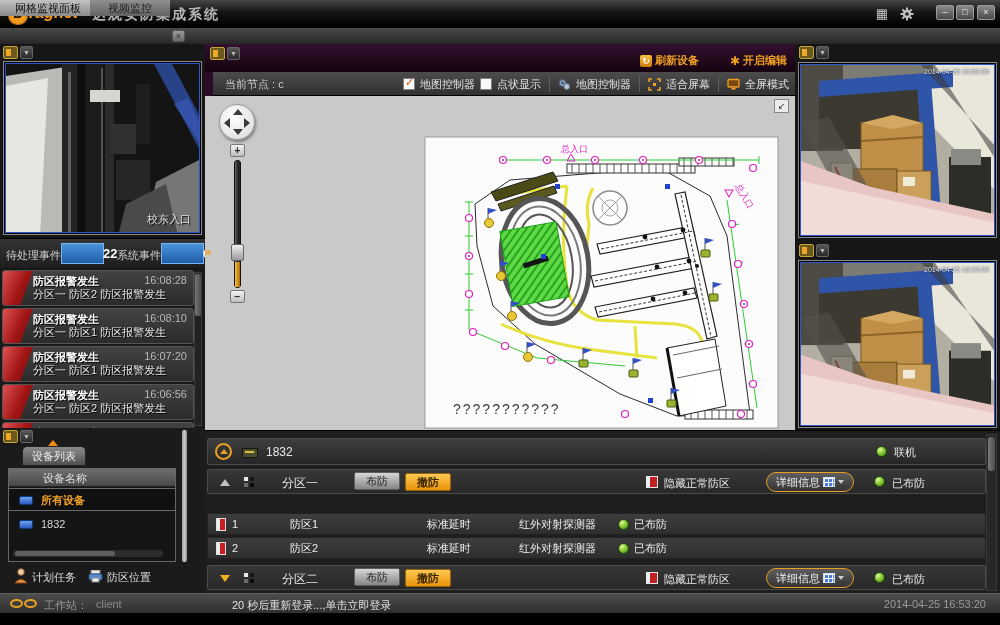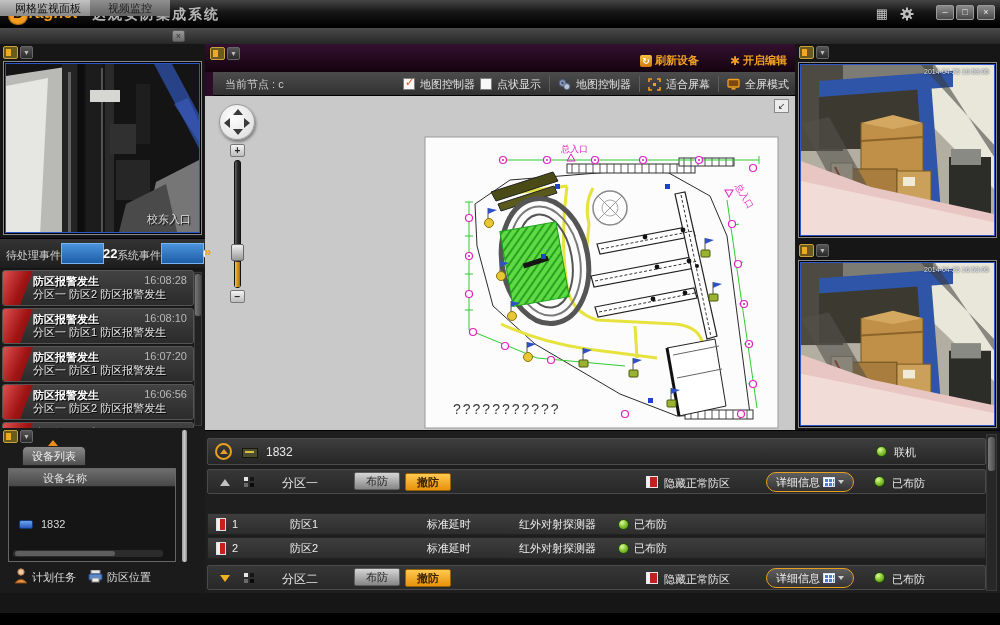--- a/index.html
+++ b/index.html
@@ -278,20 +278,24 @@
 
   <div class="abs devpanel">
     <div class="hdr-icons" style="position:absolute;left:3px;top:2px;">
       <span class="pico"></span>
       <span class="pdrop">▼</span>
     </div>
     <div class="abs devtab-arrow"></div>
     <div class="abs devtab">设备列表</div>
     <div class="abs devlist">
       <div class="devlist-hdr">设备名称</div>
+      <div class="devrow sel" style="top:19px;">
+        <span class="devicon"></span>
+        <span class="devname sel">所有设备</span>
+      </div>
       <div class="devrow" style="top:44px;">
         <span class="devicon"></span>
         <span class="devname">1832</span>
       </div>
       <div class="hscroll">
           <div class="hscroll-thumb"></div>
         </div>
     </div>
     <div class="abs vstrip"></div>
     <div class="abs devfooter">
@@ -684,15 +688,23 @@
         <line x1="182" y1="156" x2="186" y2="172" stroke="#222" stroke-width="3"></line>
         <polygon points="120,0 197,84 197,98 134,0" fill="#3a3a36" opacity=".55"></polygon>
         <polygon points="0,58 28,52 96,174 62,174" fill="#55524c" opacity=".6"></polygon>
         <polygon points="0,96 70,122 197,150 197,174 0,174" fill="#e7c6c4"></polygon>
         <polygon points="0,116 197,158 197,174 0,174" fill="#f2dcd8"></polygon>
       </svg>
       <div class="vstamp">2014-04-25 16:53:05</div>
     </div>
   </div>
 
+  <div class="abs statusbar">
+    <span class="ring" style="left:10px;top:5px;"></span>
+    <span class="ring" style="left:24px;top:5px;"></span>
+    <span class="abs sbtxt" style="left:44px;top:4px;color:#9a9a9a;">工作站：</span>
+    <span class="abs sbtxt" style="left:96px;top:4px;color:#8a8a8a;">client</span>
+    <span class="abs sbtxt" style="left:232px;top:4px;color:#e2e2e2;">20 秒后重新登录...,单击立即登录</span>
+    <span class="abs sbtxt" style="right:14px;top:4px;color:#9a9a9a;">2014-04-25 16:53:20</span>
+  </div>
   <div class="abs black-strip"></div>
 
 </div>
 
 </body></html>

